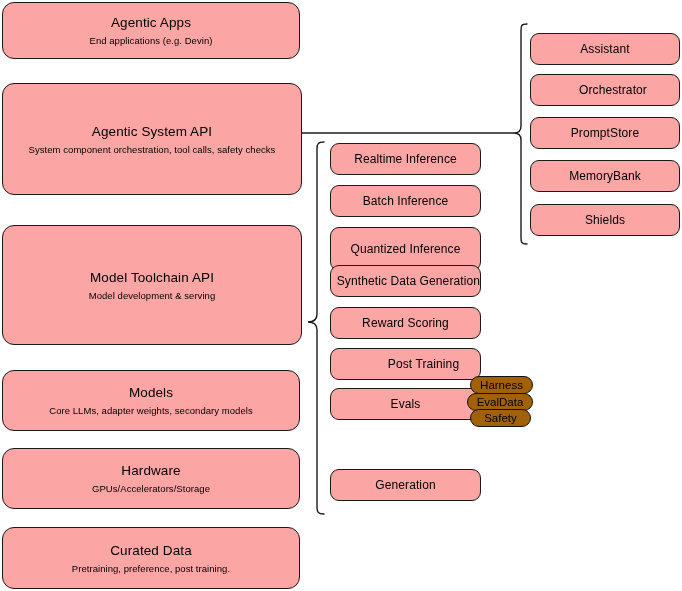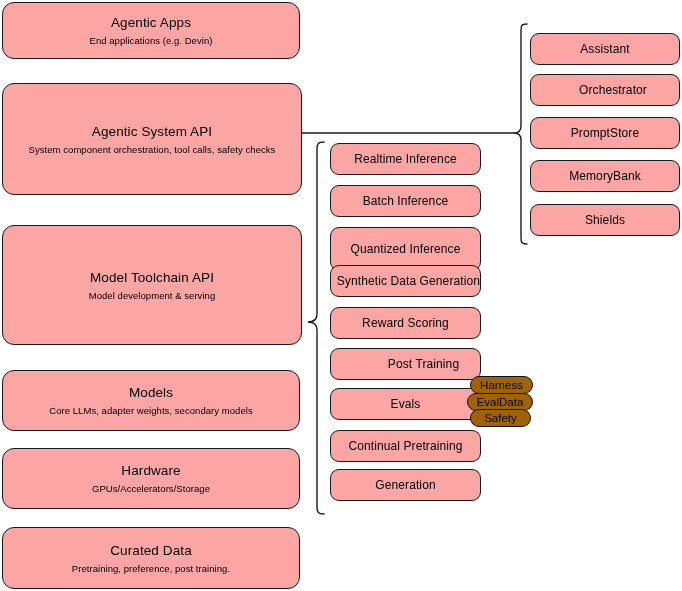--- a/index.html
+++ b/index.html
@@ -157,23 +157,20 @@
   </div>
   <div class="box cap" style="left:330px; top:307px; width:151px; height:32px;">
     <div class="cap-label">Reward Scoring</div>
   </div>
   <div class="box cap" style="left:330px; top:348px; width:151px; height:32px;padding-left:36px;">
     <div class="cap-label">Post Training</div>
   </div>
   <div class="box cap" style="left:330px; top:388px; width:151px; height:32px;">
     <div class="cap-label">Evals</div>
   </div>
-  <div class="box cap" style="left:330px; top:430px; width:151px; height:32px;">
-    <div class="cap-label">Continual Pretraining</div>
-  </div>
   <div class="box cap" style="left:330px; top:469px; width:151px; height:32px;">
     <div class="cap-label">Generation</div>
   </div>
 
   <div class="pill" style="left:470px; top:376px; width:63px; height:18px;">
     <span>Harness</span>
   </div>
   <div class="pill" style="left:467px; top:393px; width:66px; height:18px;">
     <span>EvalData</span>
   </div>

